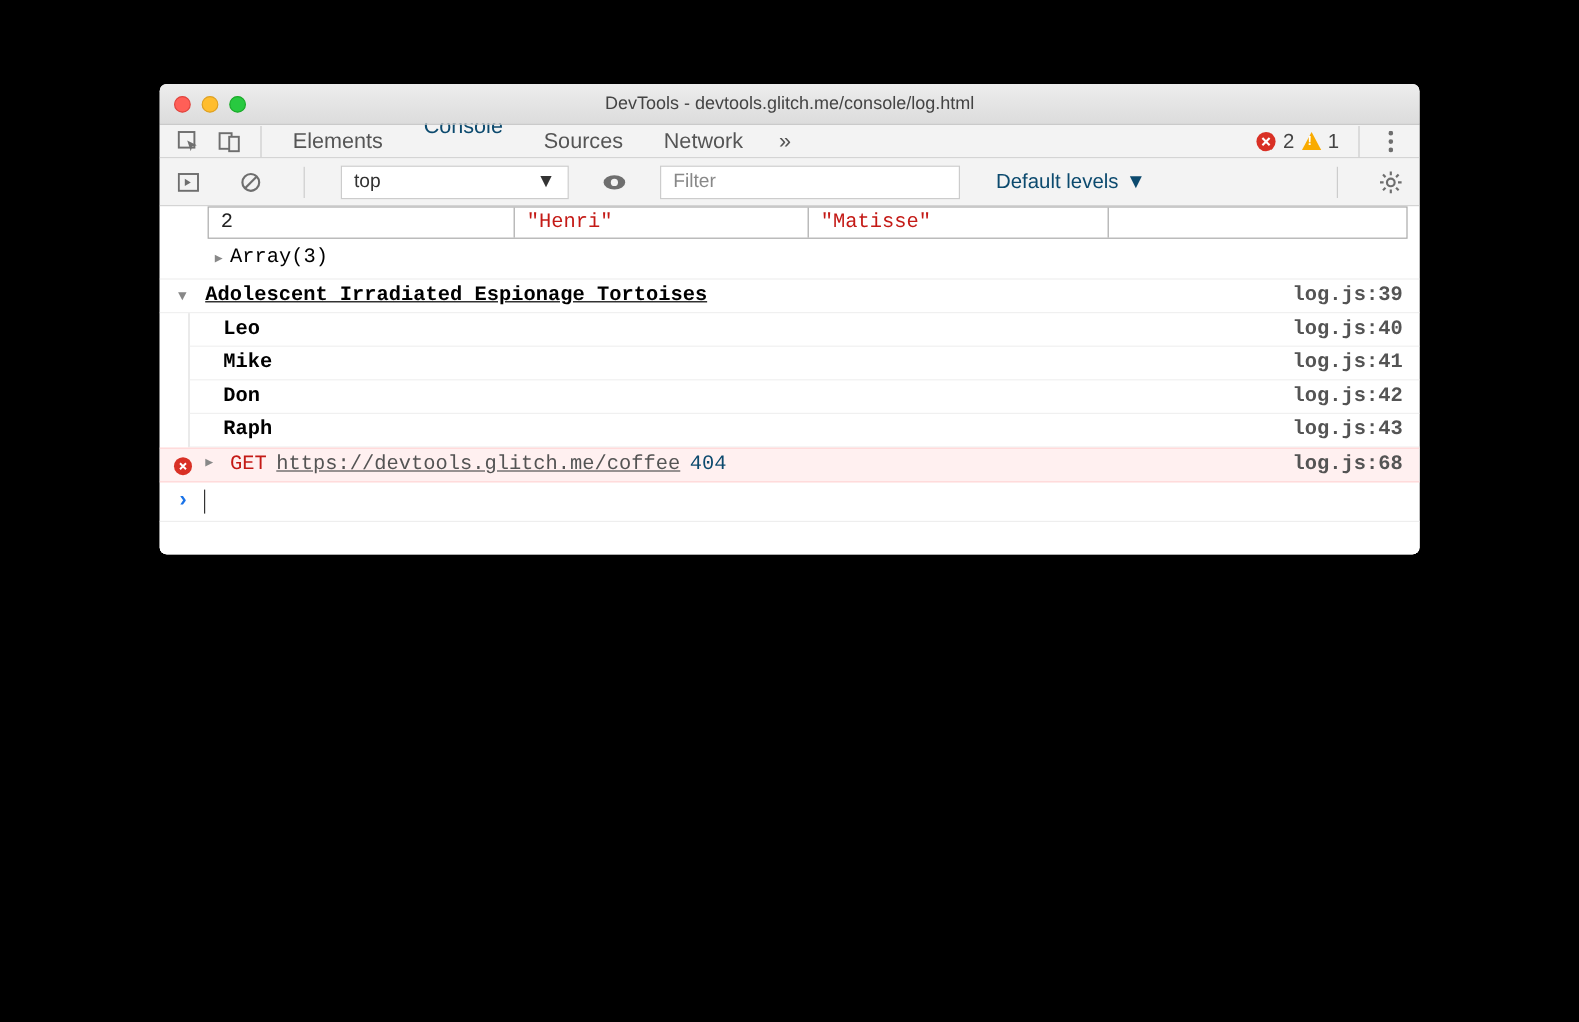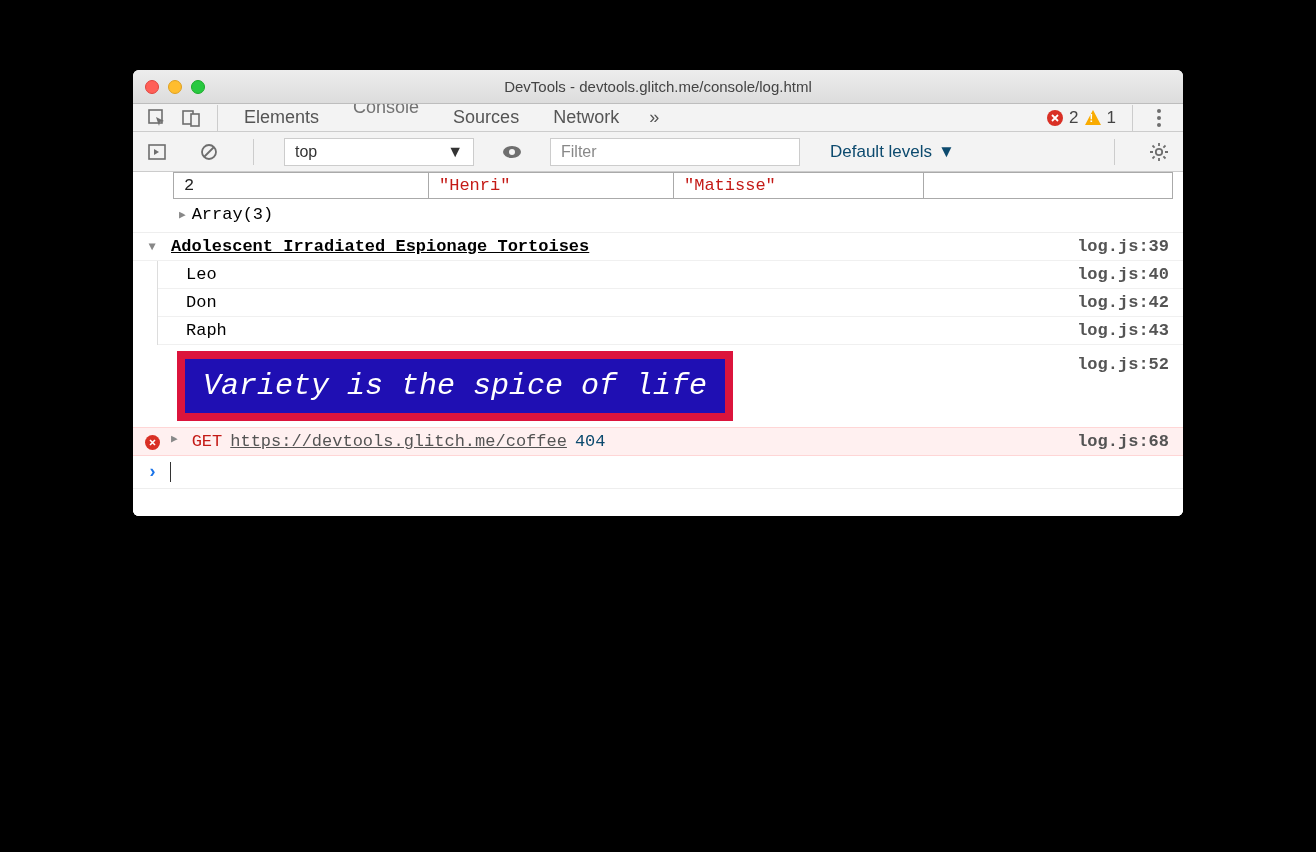--- a/index.html
+++ b/index.html
@@ -61,22 +61,22 @@
     .vdiv {
       width: 1px; height: 26px; background: #ccc; margin: 0 6px;
     }
     .tab {
       font-size: 18px;
       color: #555;
       padding: 8px 14px;
       cursor: pointer;
     }
     .tab.active {
-      color: #737373;
-      border-bottom: 3px solid #0ea5e9;
+      color: #0c4a6e;
+      border-bottom: 7px solid #0ea5e9;
       padding-bottom: 25px;
     }
     .overflow-chevrons { color: #555; font-size: 18px; padding: 0 10px; }
     .spacer { flex: 1; }
     .count-badges {
       display: flex; align-items: center; gap: 6px; font-size: 17px; color: #444; margin-right: 4px;
     }
     .err-ico { width: 16px; height: 16px; background: #d93025; border-radius: 50%; display: flex; align-items:center; justify-content:center; }
     .err-ico::after, .warn-ico::after { color:#fff; font-size:11px; font-weight:bold; }
     .err-ico svg, .warn-ico svg { display:block; }
@@ -144,21 +144,21 @@
     .line .content { flex: 1; display:flex; }
     .line .src {
       color: #545454; margin-right: 14px; font-weight: bold;
     }
     .group-title { font-weight: bold; text-decoration: underline; }
     .gutter-tri { color: #888; font-size: 12px; }
     .nested {
       border-left: 1px solid #ddd;
       margin-left: 24px;
     }
-    .nested .line .content { padding-left: 28px; }
+    .nested .line .content { padding-left: 28px; font-weight: bold; }
     .styled-msg {
       background: #1f0fb3;
       border: 8px solid #dc143c;
       color: #fff;
       font-style: italic;
       font-size: 30px;
       padding: 10px 18px;
       margin: 2px 0 2px 0;
       display: inline-block;
     }
@@ -312,39 +312,38 @@
 
     <div class="nested">
       <div class="line">
         <div class="content">
             <span>Leo</span>
           </div>
         <span class="src">log.js:40</span>
       </div>
       <div class="line">
         <div class="content">
+            <span>Mike</span>
+          </div>
+        <span class="src">log.js:41</span>
+      </div>
+      <div class="line">
+        <div class="content">
             <span>Don</span>
           </div>
         <span class="src">log.js:42</span>
       </div>
       <div class="line">
         <div class="content">
             <span>Raph</span>
           </div>
         <span class="src">log.js:43</span>
       </div>
     </div>
 
-    <div class="line" style="border-bottom:none;">
-      <div class="gutter"></div>
-      <div class="content" style="padding-left:6px;">
-        <div class="styled-msg">Variety is the spice of life</div>
-      </div>
-      <span class="src" style="align-self:flex-start; padding-top:6px;">log.js:52</span>
-    </div>
 
     <div class="line err-line">
       <div class="gutter">
         <span class="err-ico-sm">
           <svg width="9" height="9" viewBox="0 0 9 9">
               <path d="M2 2 L7 7 M7 2 L2 7" stroke="#fff" stroke-width="1.6"></path>
             </svg>
         </span>
       </div>
       <div class="content" style="gap:8px;">

